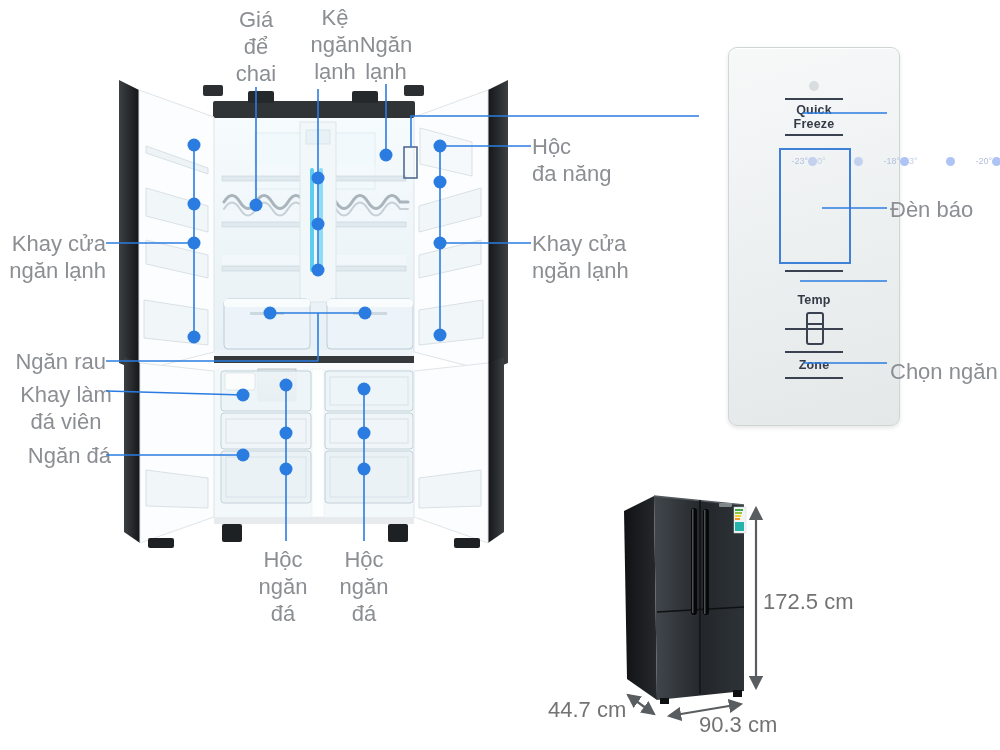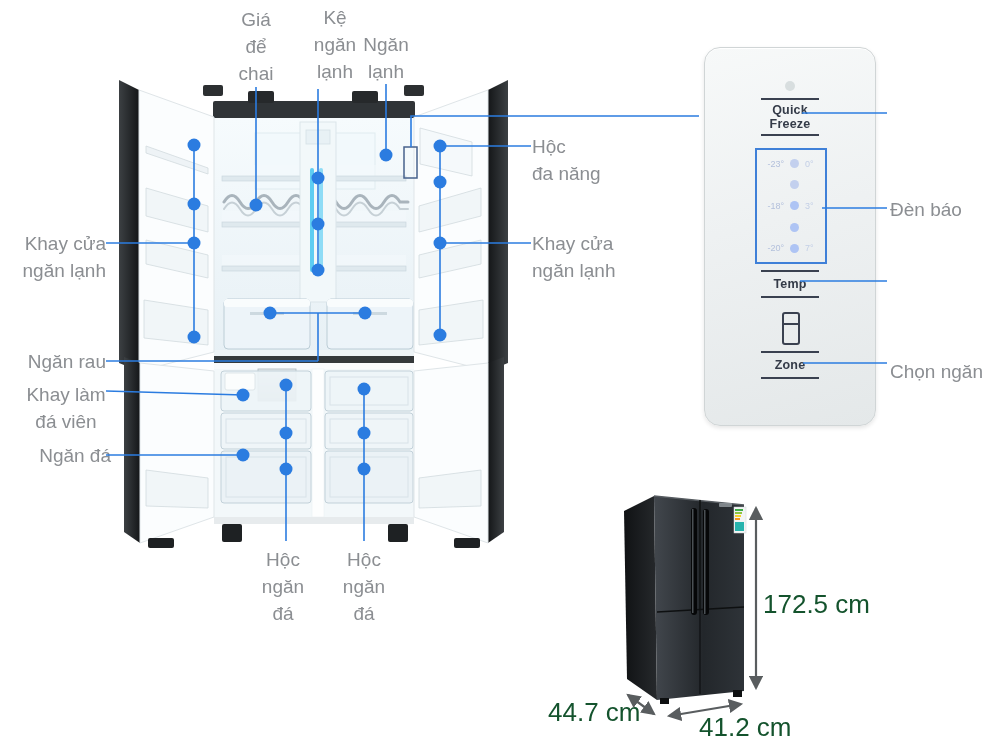--- a/index.html
+++ b/index.html
@@ -1,36 +1,36 @@
 <!DOCTYPE html>
 <html><head>
 <meta charset="utf-8">
 <style>
   html,body{margin:0;padding:0;background:#ffffff;}
   #stage{position:relative;width:1000px;height:750px;background:#ffffff;overflow:hidden;
          font-family:"Liberation Sans","DejaVu Sans",sans-serif;}
-  .lbl{position:absolute;font-size:19px;line-height:27px;color:#8b8e92;}
+  .lbl{position:absolute;font-size:22px;line-height:27px;color:#8b8e92;}
   .lbl span{display:block;}
   .center{text-align:center;}
   .right{text-align:right;}
-  .dim{position:absolute;font-size:26px;color:#14532d;white-space:nowrap;}
+  .dim{position:absolute;font-size:22px;color:#737373;white-space:nowrap;}
   
-  .panel{position:absolute;left:704px;top:47px;width:170px;height:377px;
+  .panel{position:absolute;left:728px;top:47px;width:170px;height:377px;
          background:linear-gradient(165deg,#f7f9f9 0%,#eef1f2 45%,#e4e8e9 100%);
-         border:1px solid #d0d5d6;border-radius:16px;
+         border:1px solid #d0d5d6;border-radius:9px;
          box-shadow:0 2px 4px rgba(0,0,0,.10), inset 0 1px 0 #ffffff;}
   .pwr{position:absolute;left:80px;top:33px;width:10px;height:10px;border-radius:50%;background:#d8dedf;}
   .btn{position:absolute;left:56px;width:58px;text-align:center;font-weight:700;font-size:12.5px;
        line-height:14px;letter-spacing:.2px;color:#343b48;
        border-top:2px solid #3a4150;border-bottom:2px solid #3a4150;padding:3px 0;}
   .qf{top:50px;}
-  .temp{top:222px;padding:5px 0;}
+  .temp{top:222px;padding:21px 0;}
   .zone{top:303px;padding:5px 0;}
   .ind-box{position:absolute;left:50px;top:100px;width:72px;height:116px;box-sizing:border-box;
-           border:2px solid #3f80d8;display:flex;flex-direction:column;justify-content:space-around;
+           border:2px solid #3f80d8;display:flex;flex-direction:row;justify-content:space-around;
            padding:3px 5px;}
   .ind-row{display:flex;align-items:center;justify-content:space-between;height:16px;}
   .ind-l{width:22px;font-size:9px;color:#b3c0dc;text-align:right;}
   .ind-r{width:15px;font-size:9px;color:#c3cfe6;}
   .ind-dot{width:9px;height:9px;border-radius:50%;background:#c3d0ee;}
   .ind-row.on .ind-dot{background:#aec4f4;}
   .zone-icon{position:absolute;left:77px;top:264px;width:14px;height:29px;
              border:2px solid #3a4150;border-radius:3px;}
   .zi-top{position:absolute;left:-2px;right:-2px;top:9px;height:2px;background:#3a4150;}
   .overlay{position:absolute;left:0;top:0;z-index:5;pointer-events:none;}
@@ -125,21 +125,21 @@
   </div>
   <div class="lbl" style="left:890px;top:196px">
     <span>Đèn báo</span>
   </div>
   <div class="lbl" style="left:890px;top:358px">
     <span>Chọn ngăn</span>
   </div>
 
   <div class="dim" style="left:763px;top:589px">172.5 cm</div>
   <div class="dim" style="left:548px;top:697px">44.7 cm</div>
-  <div class="dim" style="left:699px;top:712px">41.2 cm</div>
+  <div class="dim" style="left:699px;top:712px">90.3 cm</div>
 
   <svg class="overlay" width="1000" height="750" viewBox="0 0 1000 750">
     <defs>
       <linearGradient id="cav" x1="0" y1="0" x2="0" y2="1">
         <stop offset="0" stop-color="#f6fbfd"></stop>
           <stop offset="1" stop-color="#e7f0f5"></stop>
       </linearGradient>
       <linearGradient id="dd" x1="0" y1="0" x2="1" y2="0">
         <stop offset="0" stop-color="#3c4043"></stop>
           <stop offset="1" stop-color="#141618"></stop>

